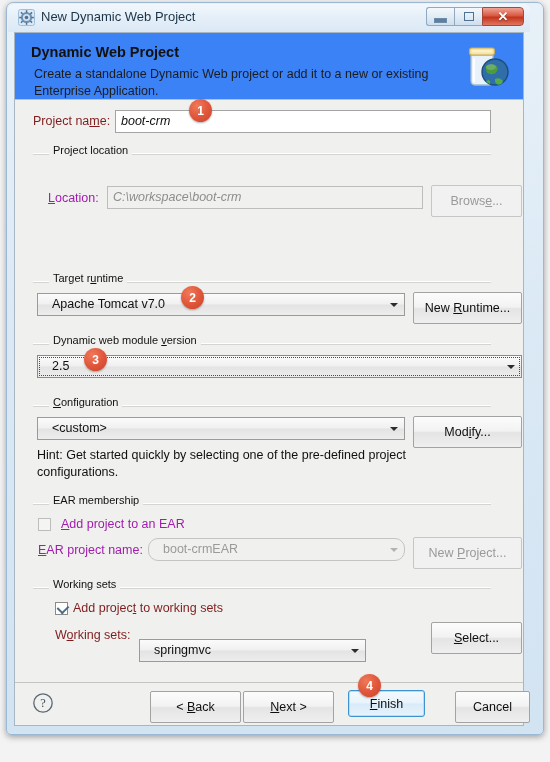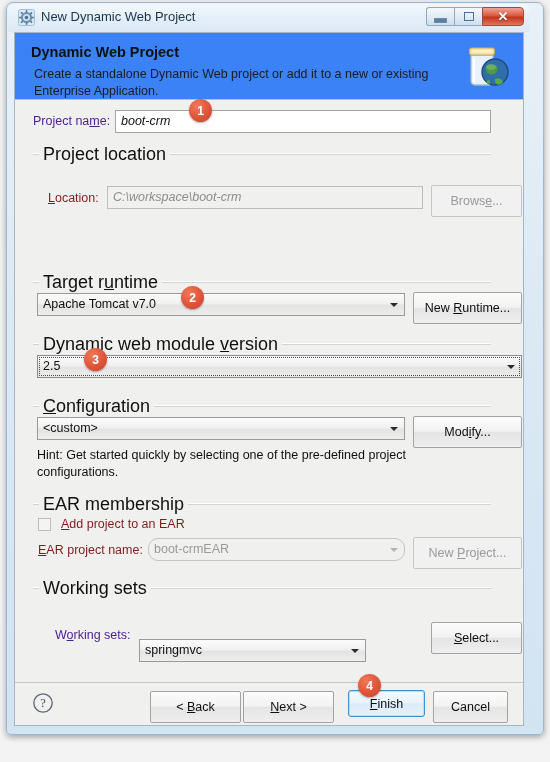--- a/index.html
+++ b/index.html
@@ -81,40 +81,40 @@
   }
   .banner-img{position:absolute;right:10px;top:6px;width:56px;height:56px;}
 
   
   .content{
     position:absolute;left:0;top:68px;width:508px;height:583px;
     background:#f0f0ee;
   }
 
   .row{position:absolute;}
-  .lbl{font-size:12.5px;color:#4c1d95;white-space:nowrap;}
-  .lbl.dis{color:#7f1d1d;}
+  .lbl{font-size:12.5px;color:#7f1d1d;white-space:nowrap;}
+  .lbl.dis{color:#a21caf;}
   u.acc{text-decoration:underline;}
 
   
   .tinput{
     box-sizing:border-box;height:23px;
     background:#fff;border:1px solid #a4a4a4;
     font-family:"Liberation Sans",sans-serif;font-size:12.5px;color:#101010;
     padding:0 5px;line-height:21px;font-style:italic;
   }
   .tinput.dis{background:#f0f0ee;border:1px solid #bdbdbd;color:#8d8d8d;}
 
   
   .combo{
     box-sizing:border-box;height:23px;position:relative;
     background:linear-gradient(180deg,#fbfbfb 0%,#f0f0f0 48%,#e3e3e3 52%,#ededed 100%);
     border:1px solid #9a9a9a;
     font-size:12.5px;color:#101010;
-    padding:0 5px;line-height:21px;
+    padding:0 14px;line-height:21px;
     overflow:hidden;white-space:nowrap;
   }
   .combo.dis{
     background:#f0f0ee;border:1px solid #c4c4c4;color:#9a9a9a;
   }
   .combo.focus{
     border:1px solid #8a8a8a;
     outline:1px dotted #4a4a4a;outline-offset:-3px;
   }
   .combo .arw{
@@ -136,22 +136,22 @@
   .btn.dis{color:#9a9a9a;border-color:#c6c6c6;background:#f1f1f1;}
   .btn.focusbtn{
     border:1px solid #3c93d0;border-radius:3px;
     box-shadow:inset 0 0 0 1px #bcdcf2;
     background:linear-gradient(180deg,#f4fafe 0%,#e8f3fb 47%,#d9ebf8 52%,#e7f3fb 100%);
   }
 
   
   .group{position:absolute;box-sizing:border-box;}
   .grp-legend{
-    position:absolute;left:6px;top:-1px;background:#f0f0ee;padding:0 4px;
-    font-size:18px;color:#101010;white-space:nowrap;
+    position:absolute;left:16px;top:-1px;background:#f0f0ee;padding:0 4px;
+    font-size:11px;color:#101010;white-space:nowrap;
   }
   .grp-line{
     position:absolute;left:0;top:8px;width:100%;height:1px;
     background:#d4d4d0;border-top:1px solid #ffffff;
   }
 
   
   .cbox{
     width:13px;height:13px;box-sizing:border-box;
     border:1px solid #8a8a8a;background:#fff;
@@ -324,20 +324,26 @@
       </div>
       <div class="btn dis" style="position:absolute;left:380px;top:42px;width:109px;">
         <span><span>New </span><u class="acc">P</u><span>roject...</span></span>
       </div>
     </div>
 
     <div class="group" style="left:18px;top:478px;width:458px;height:66px;">
       <div class="grp-line"></div>
       <div class="grp-legend">Working sets</div>
 
+      <div style="position:absolute;left:22px;top:22px;display:flex;align-items:center;gap:5px;">
+        <span class="cbox">
+            <span class="tick"></span>
+          </span>
+        <span class="lbl"><span>Add projec</span><u class="acc">t</u><span> to working sets</span></span>
+      </div>
 
       <span class="lbl" style="position:absolute;left:22px;top:49px;"><span>W</span><u class="acc">o</u><span>rking sets:</span></span>
       <div class="combo" style="position:absolute;left:106px;top:60px;width:227px;">
         <span>springmvc</span>
         <span class="arw"></span>
       </div>
       <div class="btn" style="position:absolute;left:398px;top:43px;width:91px;">
         <span><span></span><u class="acc">S</u><span>elect...</span></span>
       </div>
     </div>
@@ -354,20 +360,20 @@
 
     <div class="btn" style="position:absolute;left:135px;top:8px;width:91px;">
       <span><span>&lt; </span><u class="acc">B</u><span>ack</span></span>
     </div>
     <div class="btn" style="position:absolute;left:228px;top:8px;width:91px;">
       <span><span></span><u class="acc">N</u><span>ext &gt;</span></span>
     </div>
     <div class="btn focusbtn" style="position:absolute;left:333px;top:7px;width:77px;height:27px;">
       <span><span></span><u class="acc">F</u><span>inish</span></span>
     </div>
-    <div class="btn" style="position:absolute;left:418px;top:8px;width:75px;">
+    <div class="btn" style="position:absolute;left:440px;top:8px;width:75px;">
       <span>Cancel</span>
     </div>
   </div>
 
 </div>
 
 <div class="marker" style="left:358px;top:674px;">4</div>
 
 </body></html>

